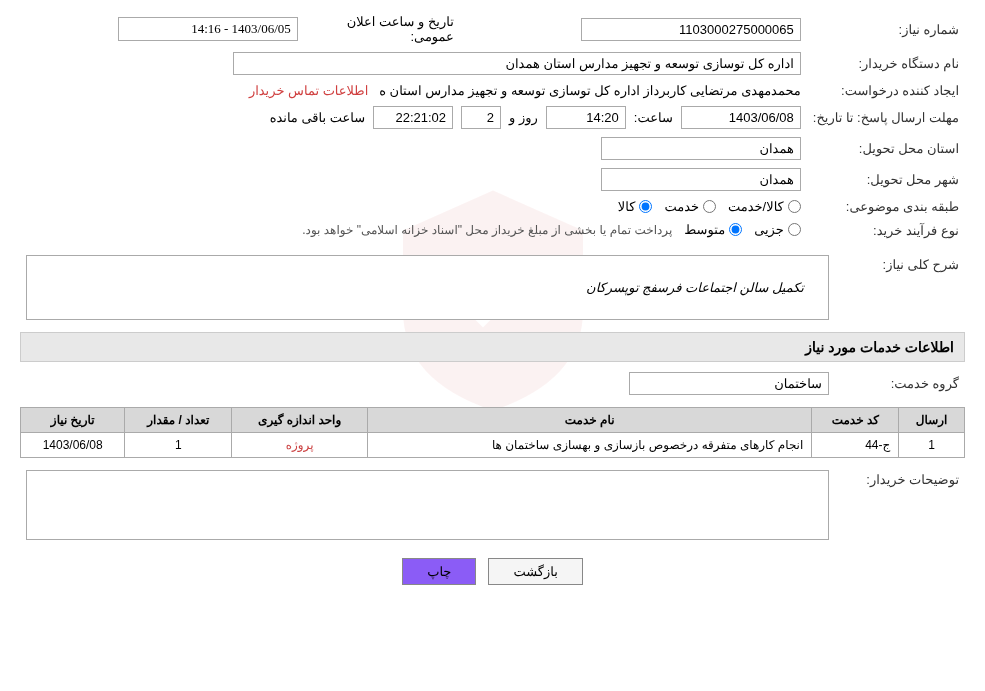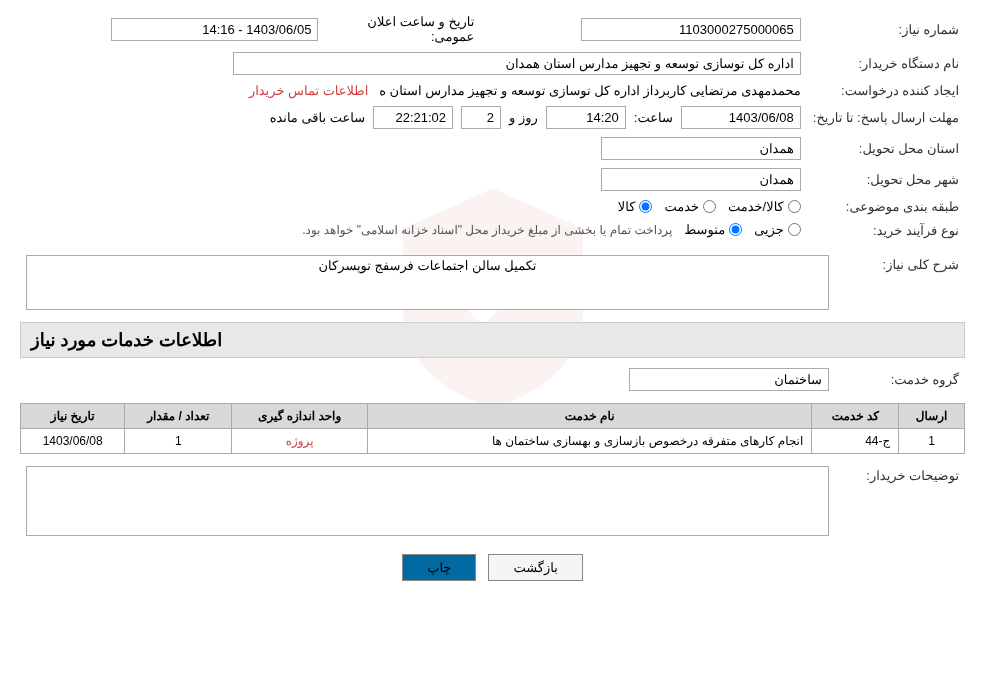--- a/index.html
+++ b/index.html
@@ -57,45 +57,46 @@
     .link-text {
       color: #d04040;
       text-decoration: none;
       cursor: pointer;
     }
     .section-header {
       background: #e8e8e8;
       border: 1px solid #ccc;
       padding: 6px 10px;
       font-weight: bold;
-      font-size: 18px;
-      text-align: left;
+      font-size: 14px;
+      text-align: right;
       margin: 8px 0 6px 0;
     }
     .radio-group {
       display: flex;
       align-items: center;
       gap: 12px;
       direction: rtl;
     }
     .radio-item {
       display: flex;
       align-items: center;
       gap: 4px;
     }
     .description-box {
       width: 100%;
       border: 1px solid #aaa;
       background: #fff;
-      padding: 2px;
+      padding: 24px;
       min-height: 55px;
       direction: rtl;
-      text-align: center;
-      font-family: Tahoma, Arial, sans-serif;
-      font-size: 13px;
+      text-align: right;
+      font-family: Tahoma, Arial, sans-serif;
+      font-size: 13px;
+      font-style: italic;
     }
     .services-table {
       width: 100%;
       border-collapse: collapse;
       margin-bottom: 8px;
     }
     .services-table th {
       background: #d8d8d8;
       border: 1px solid #aaa;
       padding: 5px 8px;
@@ -130,21 +131,21 @@
     }
     .btn {
       padding: 5px 24px;
       font-family: Tahoma, Arial, sans-serif;
       font-size: 13px;
       cursor: pointer;
       border: 1px solid #888;
       background: #f0f0f0;
     }
     .btn-print {
-      background: #0369a1;
+      background: #8b5cf6;
     }
     .btn-back {
       background: #f5f5f5;
     }
     .relative-container {
       position: relative;
     }
     .main-content {
       position: relative;
       z-index: 1;
@@ -171,21 +172,21 @@
       <table class="info-table">
 
         <tbody>
             <tr>
           <td class="label-cell">شماره نیاز:</td>
           <td class="value-cell">
             <span class="input-box" style="display:inline-block;width:220px;">1103000275000065</span>
           </td>
           <td style="width:160px;padding-right:10px;">تاریخ و ساعت اعلان عمومی:</td>
           <td class="value-cell">
-            <span class="input-box" style="display:inline-block;width:207px;">1403/06/05 - 14:16</span>
+            <span class="input-box" style="display:inline-block;width:180px;font-family:Liberation Serif, serif;">1403/06/05 - 14:16</span>
           </td>
         </tr>
 
         <tr>
           <td class="label-cell">نام دستگاه خریدار:</td>
           <td colspan="3" class="value-cell">
             <span class="input-box" style="display:inline-block;width:568px;">اداره کل توسازی  توسعه و تجهیز مدارس استان همدان</span>
           </td>
         </tr>
 

